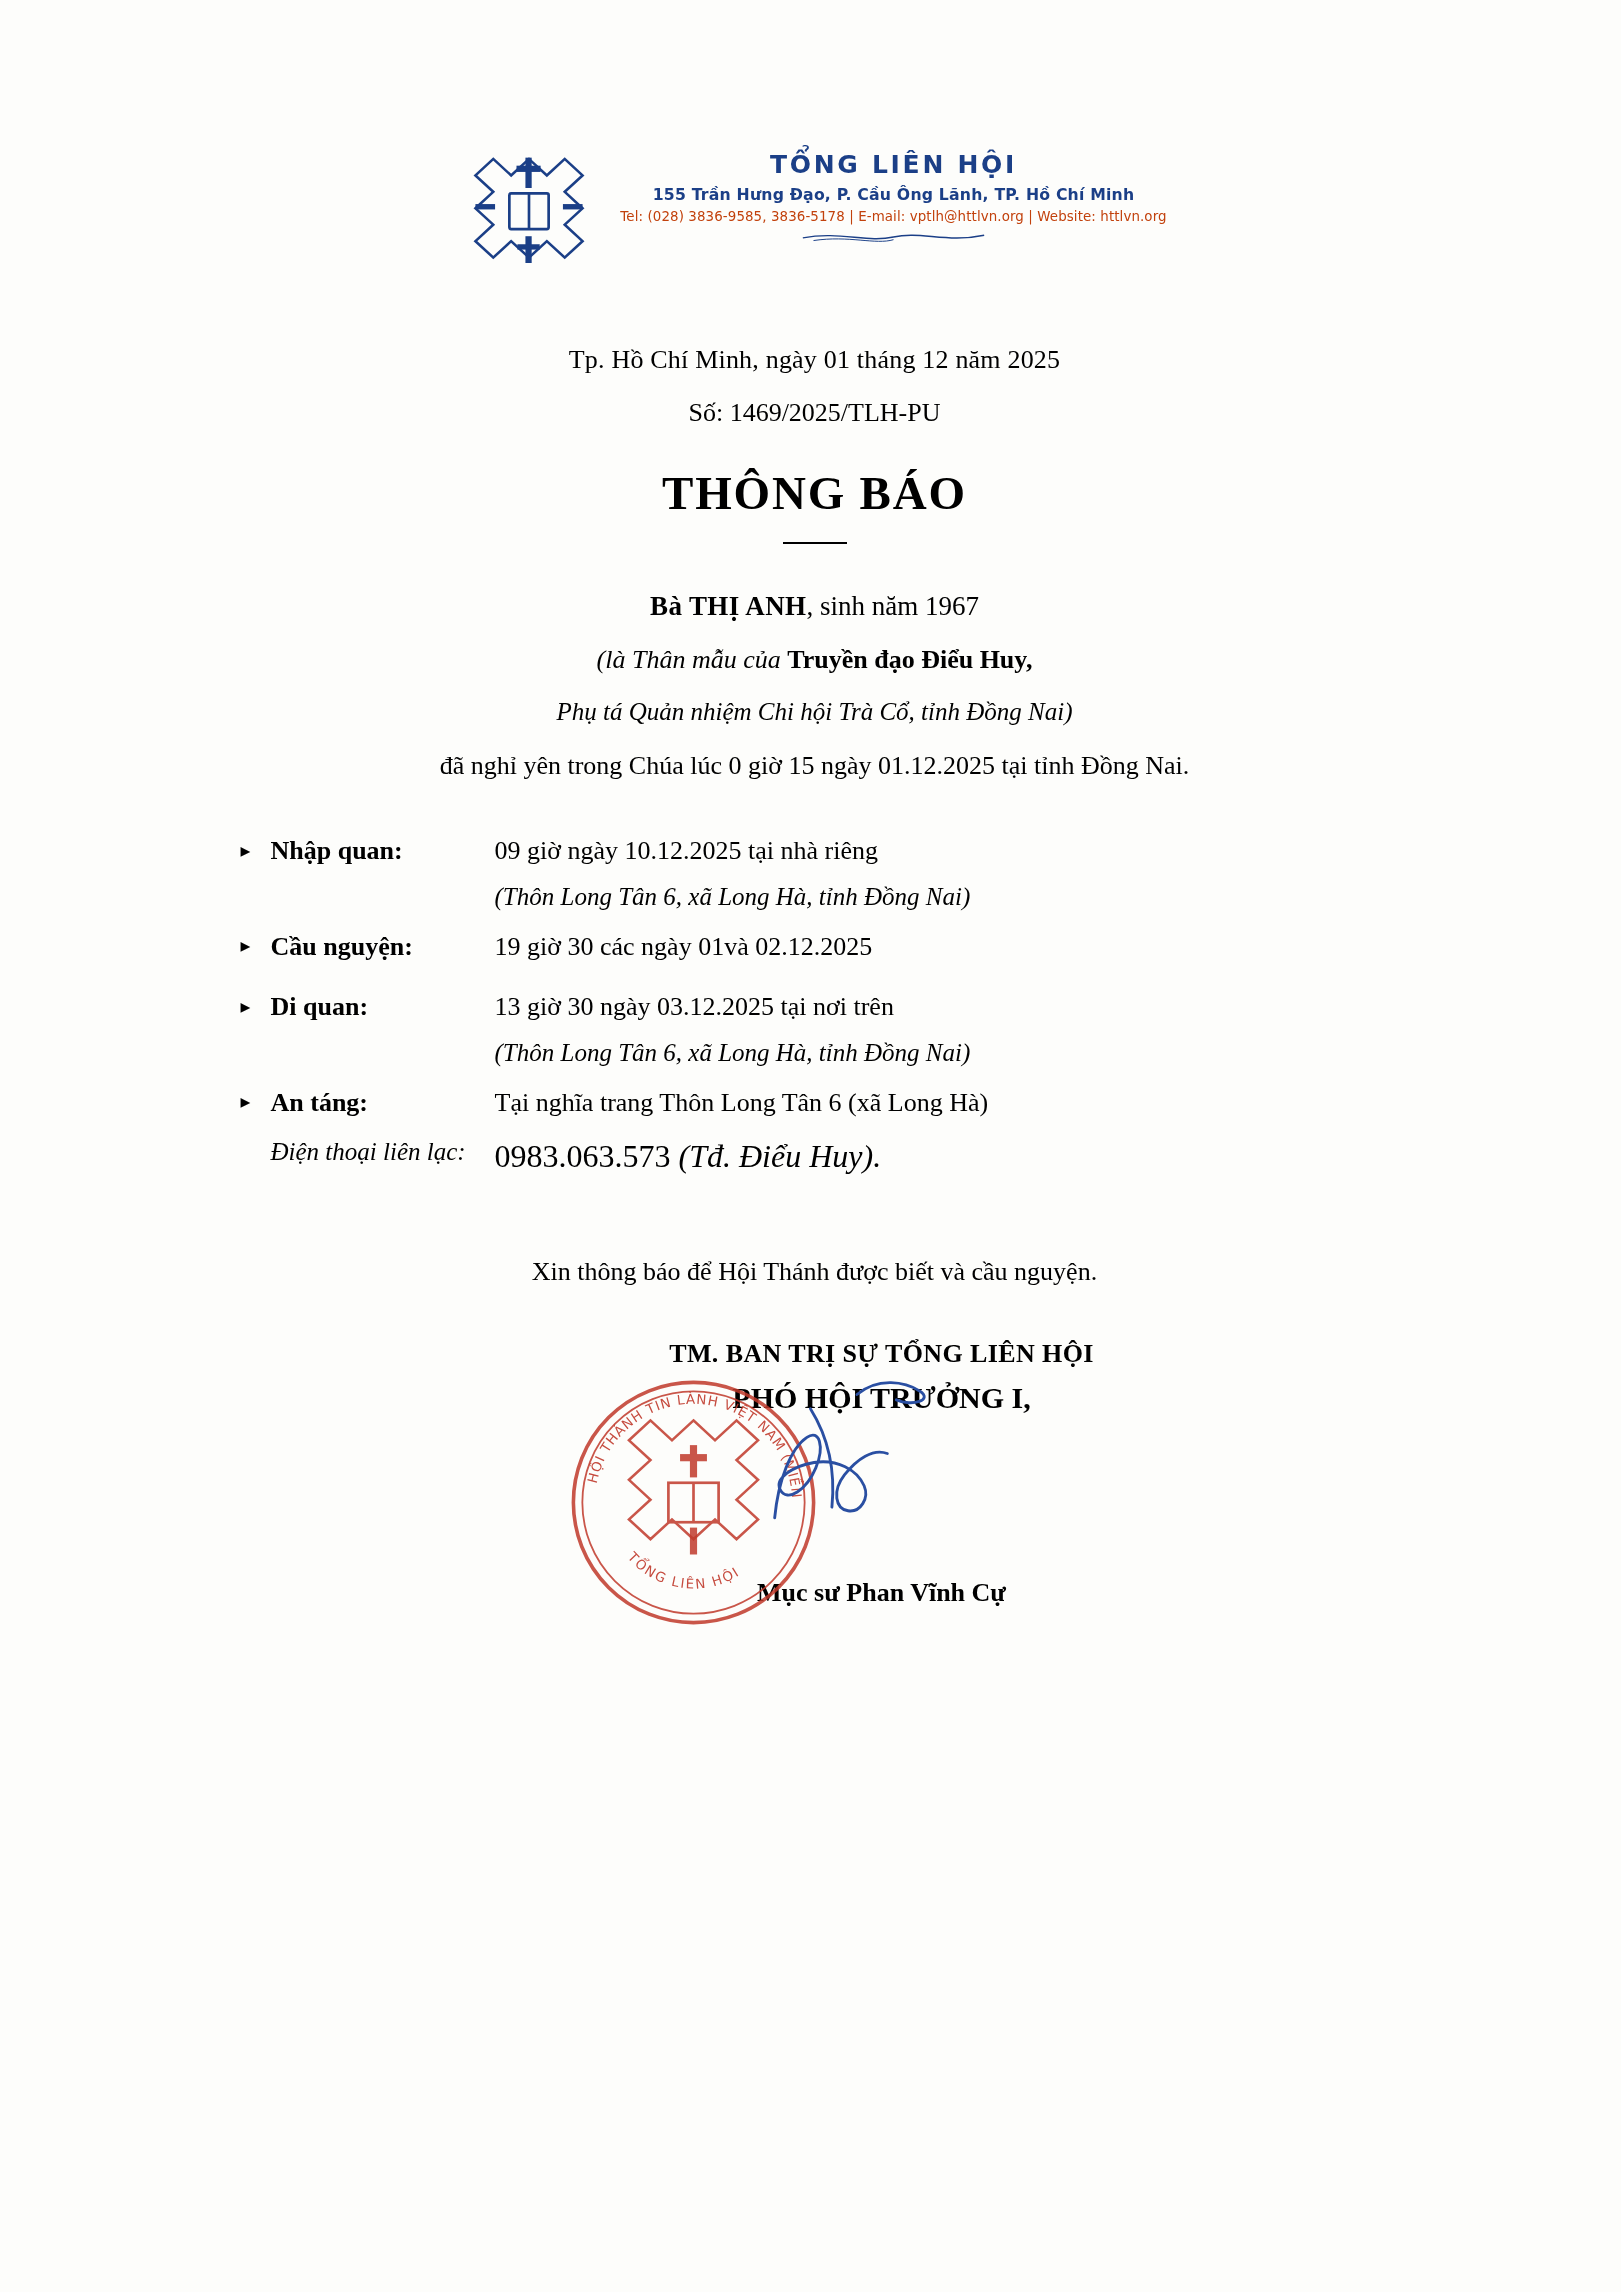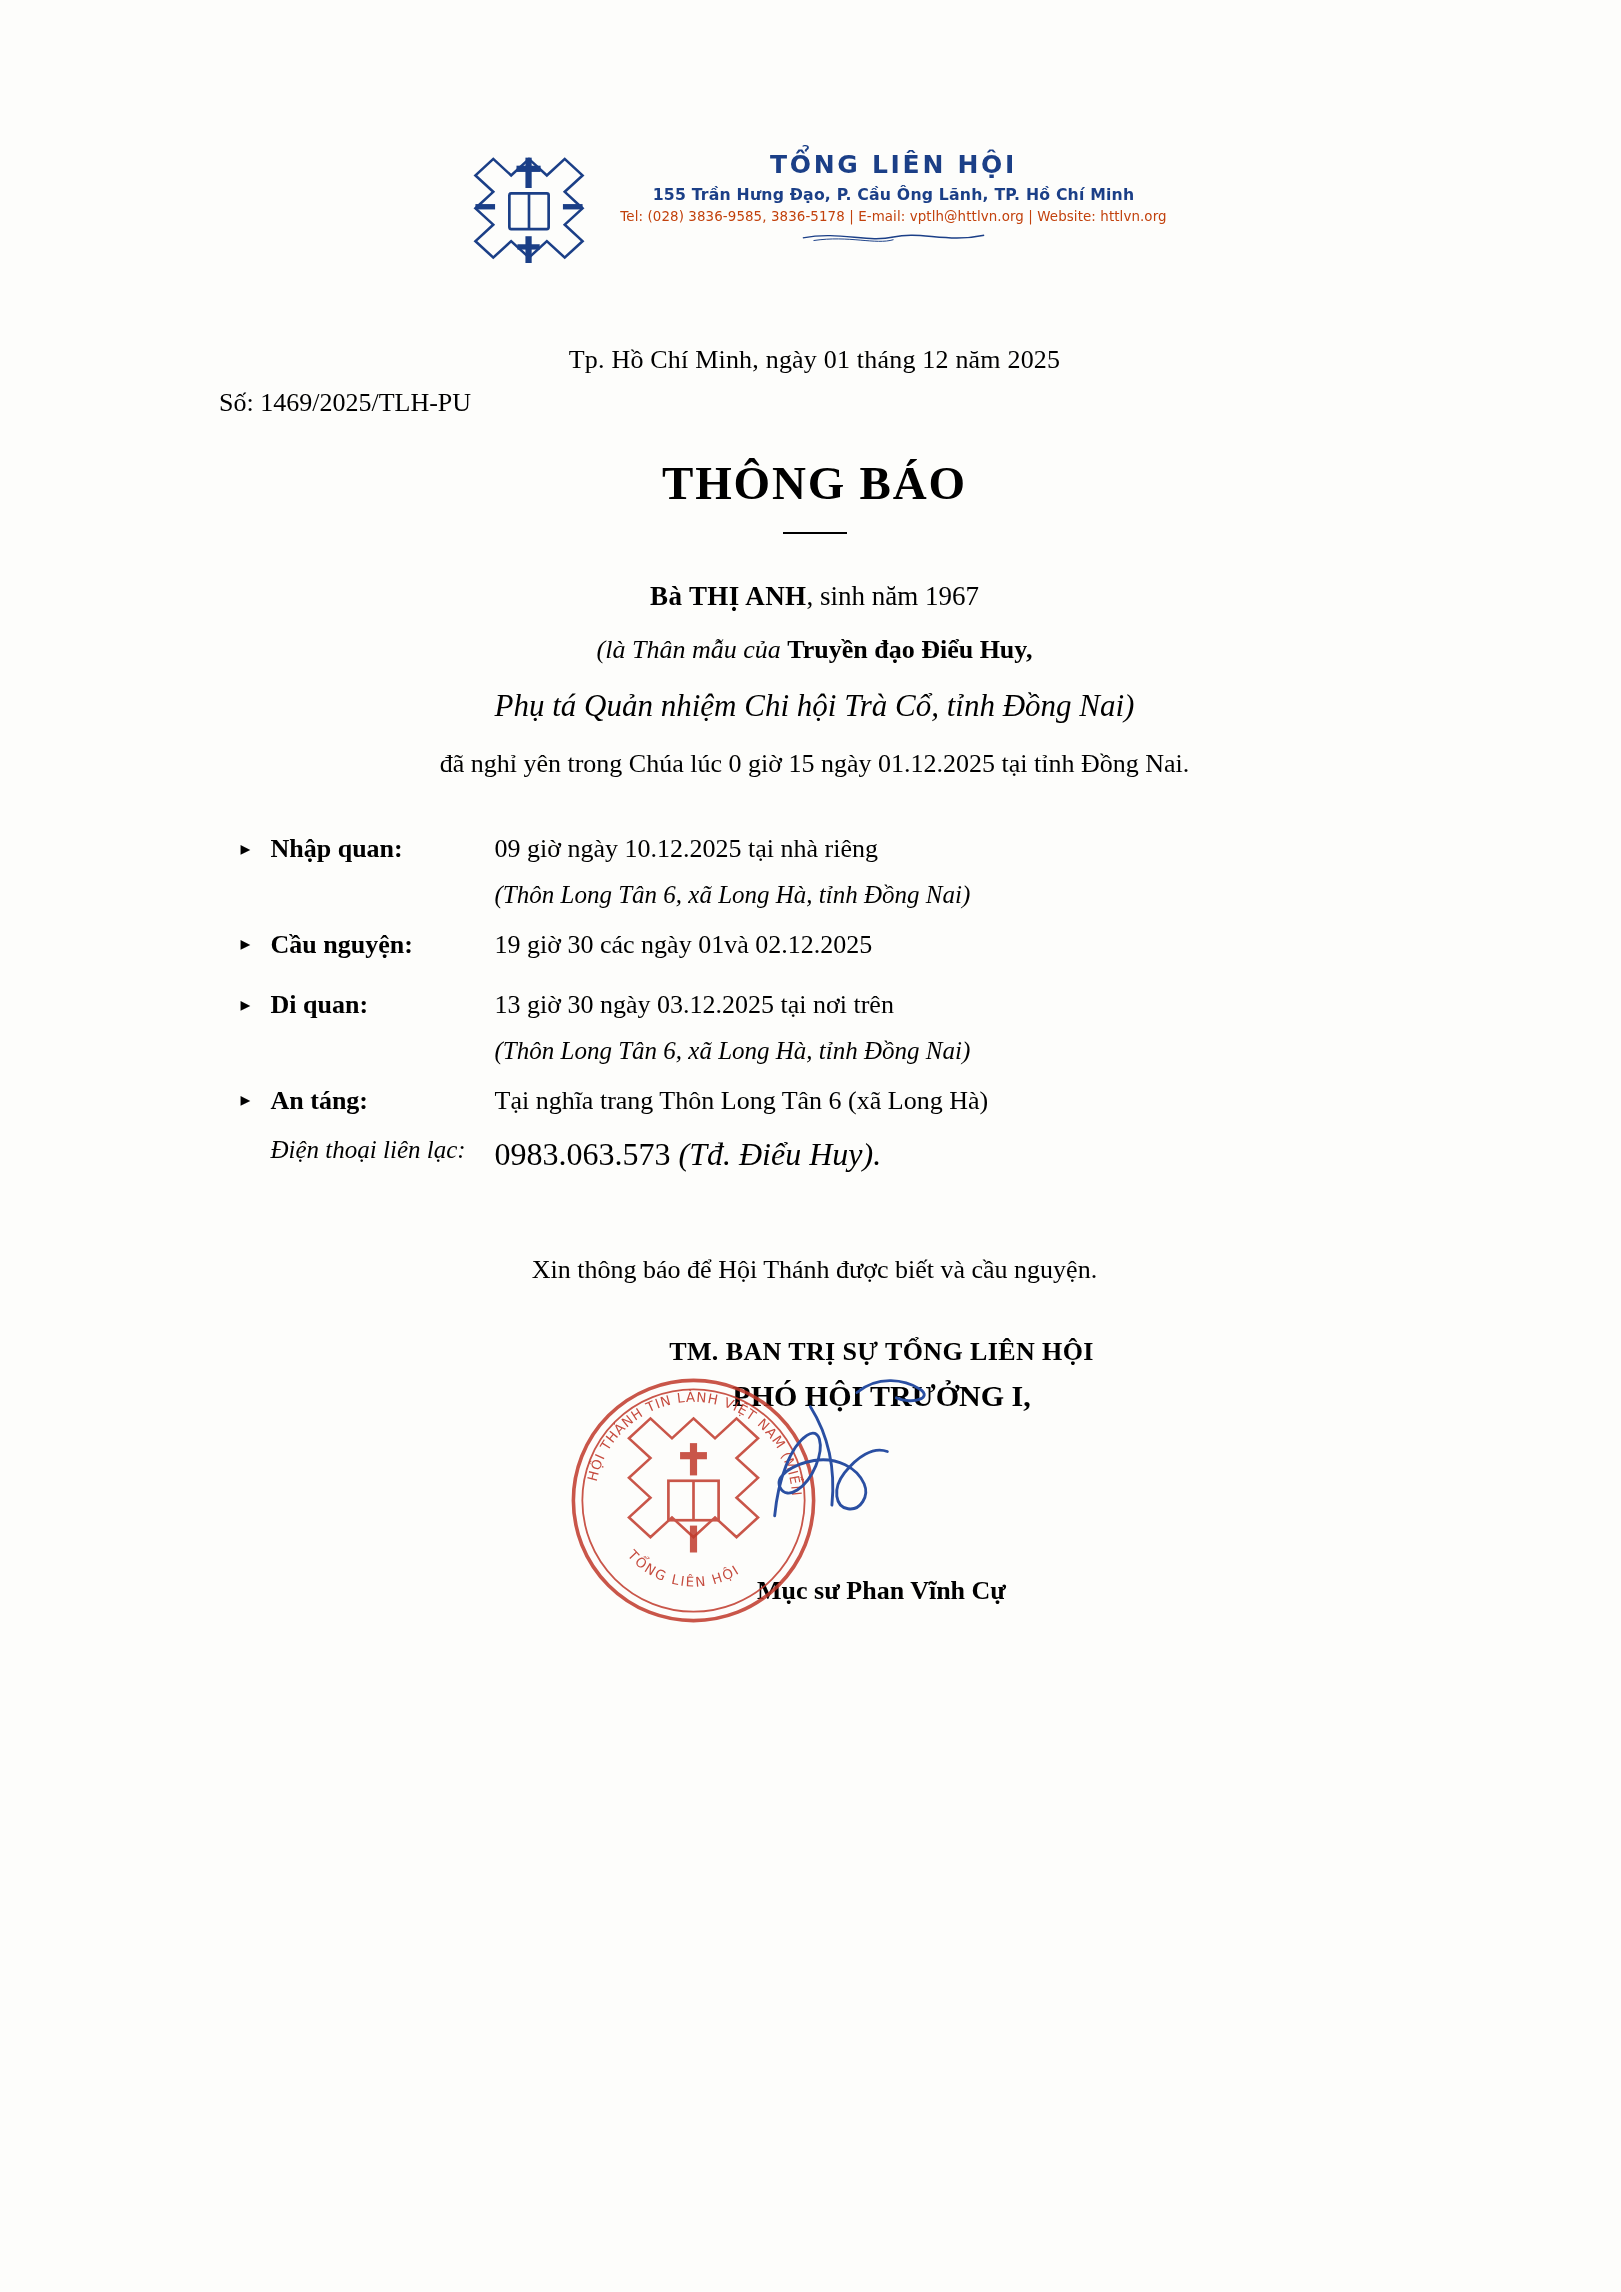--- a/index.html
+++ b/index.html
@@ -93,22 +93,22 @@
     left: 219px;
     width: 1191px;
   }
   .place-date {
     font-size: 26px;
     text-align: center;
     letter-spacing: 0.2px;
   }
   .doc-number {
     font-size: 26px;
-    text-align: left;
-    margin-top: 13px;
+    text-align: center;
+    margin-top: 23px;
   }
   .doc-title {
     text-align: center;
     font-size: 47px;
     font-weight: bold;
     letter-spacing: 1.8px;
     margin-top: 38px;
   }
   .title-rule {
     width: 64px;
@@ -127,21 +127,21 @@
   .relation {
     text-align: center;
     font-size: 26px;
     margin-top: 23px;
     font-style: italic;
   }
   .relation b { font-style: normal; font-weight: bold; }
 
   .relation2 {
     text-align: center;
-    font-size: 31px;
+    font-size: 25px;
     margin-top: 23px;
     font-style: italic;
   }
 
   .passing {
     text-align: center;
     font-size: 26px;
     margin-top: 25px;
   }
 

